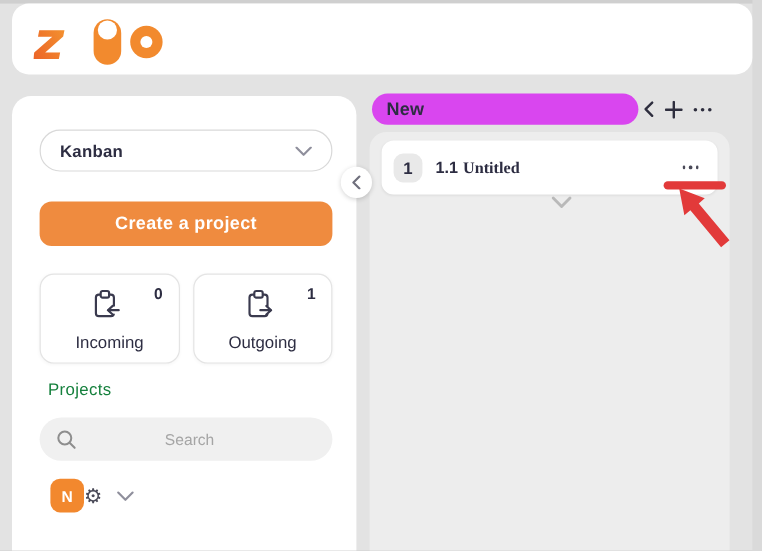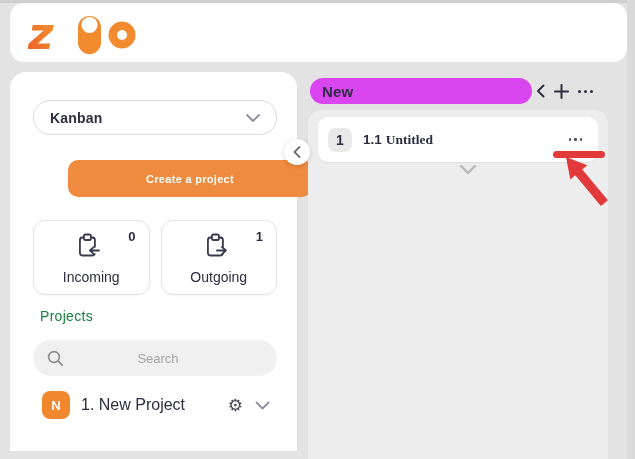--- a/index.html
+++ b/index.html
@@ -14,35 +14,35 @@
 
   
   .header {
     position:absolute; left:10px; top:3px; width:617px; height:59px;
     background:#ffffff; border-radius:14px;
     display:flex; align-items:center; padding-left:18px;
   }
 
   
   .sidebar {
-    position:absolute; left:10px; top:72px; width:287px; height:379px;
+    position:absolute; left:10px; top:80px; width:287px; height:379px;
     background:#ffffff; border-radius:16px 16px 0 0;
   }
   .select-box {
     position:absolute; left:23px; top:28px; width:244px; height:35px;
     border:1.5px solid #d9d9d9; border-radius:17px; background:#fff;
     display:flex; align-items:center; justify-content:space-between;
     padding:0 16px; cursor:pointer;
   }
   .select-box .val { font-size:14px; color:#2d2d42; font-weight:bold; letter-spacing:.2px; }
   .create-btn {
     position:absolute; left:23px; top:88px; width:244px; height:37px;
     background:#ef8b3f; border:none; border-radius:10px;
-    color:#ffffff; font-size:11px; font-weight:bold; letter-spacing:.3px;
-    font-family:"Liberation Sans", sans-serif; cursor:pointer;margin-left:35px;
+    color:#ffffff; font-size:15px; font-weight:bold; letter-spacing:.3px;
+    font-family:"Liberation Sans", sans-serif; cursor:pointer;
   }
   .stats-row { position:absolute; left:23px; top:148px; width:244px; display:flex; gap:11px; }
   .stat-card {
     position:relative; width:116.5px; height:75px; background:#fff;
     border:1px solid #e4e4e4; border-radius:12px;
     box-shadow:0 1px 3px rgba(0,0,0,0.04); cursor:pointer;
     display:flex; flex-direction:column; align-items:center; justify-content:flex-end;
     padding-bottom:9px;
   }
   .stat-count { position:absolute; top:8px; right:13px; font-size:13px; font-weight:bold; color:#2d2d42; }
@@ -180,21 +180,20 @@
     <div class="search-pill">
       <svg width="17" height="17" viewBox="0 0 17 17">
         <circle cx="7" cy="7" r="5.4" fill="none" stroke="#8e8e8e" stroke-width="1.7"></circle>
         <path d="M11.2 11.2 L15.2 15.2" stroke="#8e8e8e" stroke-width="1.7" stroke-linecap="round"></path>
       </svg>
       <input type="text" placeholder="Search" style="">
     </div>
 
     <div class="project-row">
       <span class="avatar">N</span>
-      <span class="project-name">1. New Project</span>
       <span class="gear">⚙</span>
       <svg width="15" height="9" viewBox="0 0 15 9">
         <path d="M1.5 1.5 L7.5 7.5 L13.5 1.5" fill="none" stroke="#8f8f9c" stroke-width="1.8" stroke-linecap="round" stroke-linejoin="round"></path>
       </svg>
     </div>
   </div>
 
   <div class="collapse-handle">
     <svg width="8" height="12" viewBox="0 0 8 12">
       <path d="M6.5 1 L1.5 6 L6.5 11" fill="none" stroke="#6f6f7c" stroke-width="1.8" stroke-linecap="round" stroke-linejoin="round"></path>

